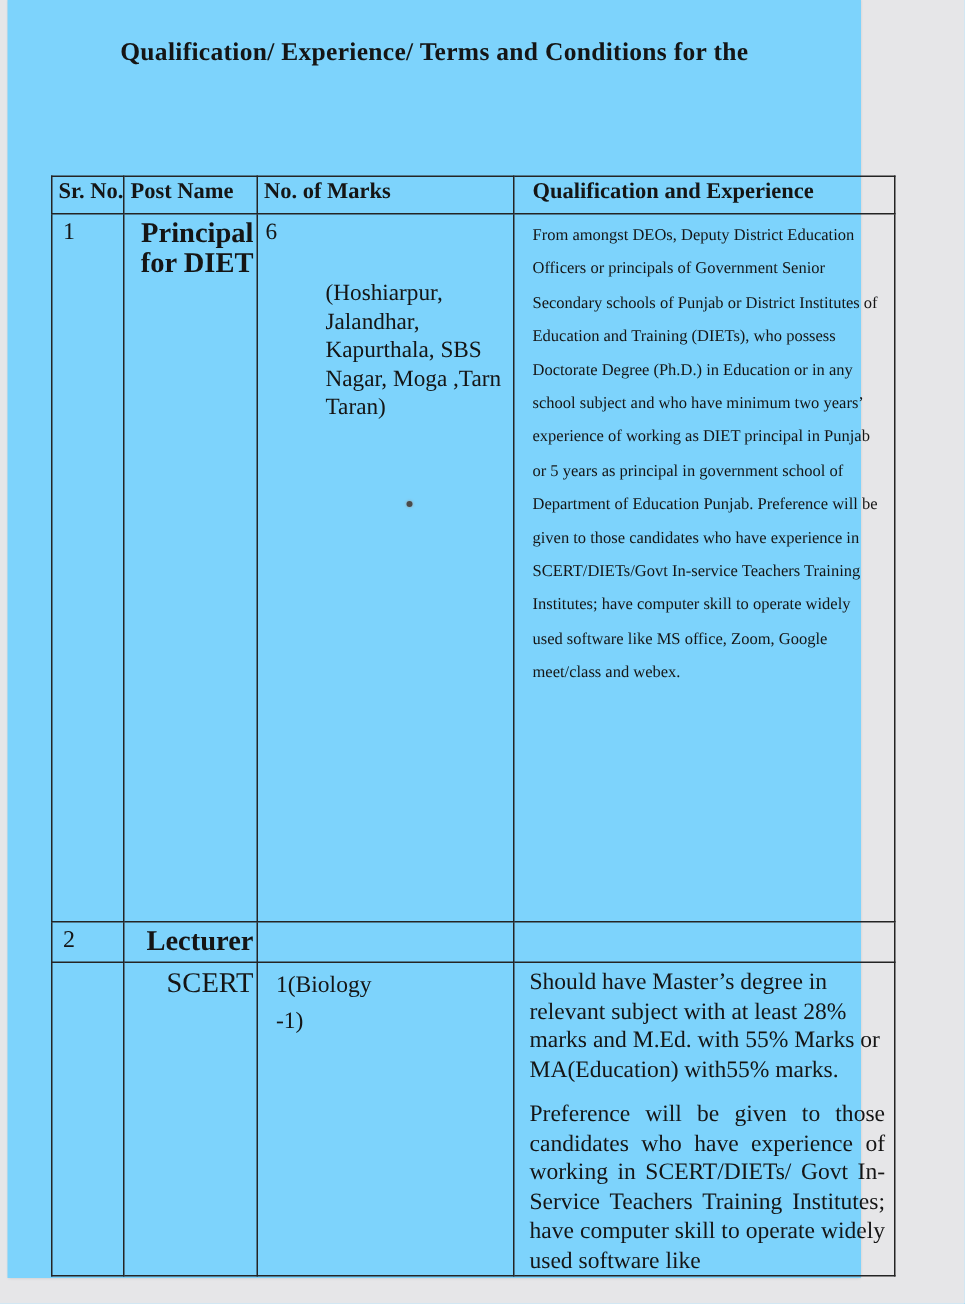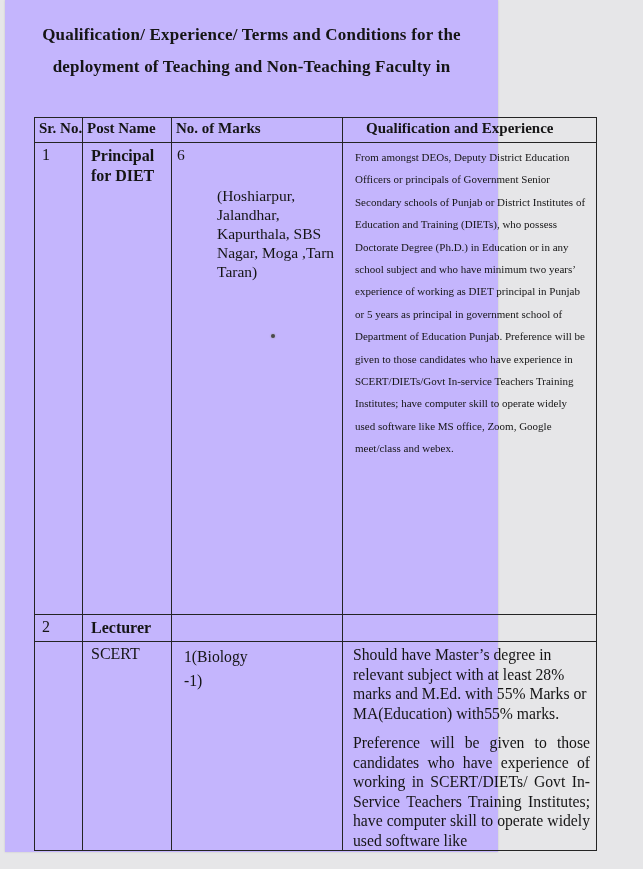--- a/index.html
+++ b/index.html
@@ -9,23 +9,23 @@
     height: 869px;
     background: #e6e6e8;
     font-family: "Liberation Serif", "DejaVu Serif", serif;
     color: #151515;
     overflow: hidden;
   }
   .page {
     position: absolute;
     left: 5px;
     top: 0;
-    width: 493px;
+    width: 569px;
     height: 852px;
-    background: #c4b5fd;
+    background: #7dd3fc;
     box-shadow: 0 0 2px rgba(0,0,0,0.15);
   }
   .title-block {
     position: absolute;
     top: 19px;
     left: 0;
     width: 100%;
     text-align: center;
     font-weight: bold;
     font-size: 17px;
@@ -47,31 +47,32 @@
   }
   .doc-table thead tr { height: 25px; }
   .doc-table th {
     font-size: 15px;
     font-weight: bold;
     text-align: left;
     padding: 2px 1px 1px 4px;
     white-space: nowrap;
     margin-left: 16px;
   }
-  .doc-table th.qual-h { padding-left: 23px; }
+  .doc-table th.qual-h { padding-left: 12px; }
   tr.row-principal { height: 472px; }
   tr.row-lecturer  { height: 27px; }
   tr.row-scert     { height: 201px; }
   td.sr-cell {
     font-size: 16px;
     padding: 3px 2px 0 7px;
   }
   td.post-cell {
-    font-size: 16px;
+    font-size: 19px;
     padding: 3px 2px 0 8px;
+    text-align: right;
   }
   td.post-cell.bold { font-weight: bold; line-height: 20px; }
   td.count-cell {
     font-size: 15.5px;
     padding: 2px 4px 0 5px;
     line-height: 19px;
   }
   .count-detail { margin-top: 22px; margin-left: 40px; }
   td.qual-cell-1 {
     font-size: 11px;
@@ -105,21 +106,20 @@
   }
 </style>
 </head>
 <body>
 
 <div class="canvas">
   <div class="page">
 
     <div class="title-block">
       <div>Qualification/ Experience/ Terms and Conditions for the</div>
-      <div>deployment of Teaching and Non-Teaching Faculty in</div>
     </div>
 
     <table class="doc-table">
       <colgroup>
         <col style="width:48px">
         <col style="width:89px">
         <col style="width:171px">
         <col style="width:254px">
       </colgroup>
       <thead>

